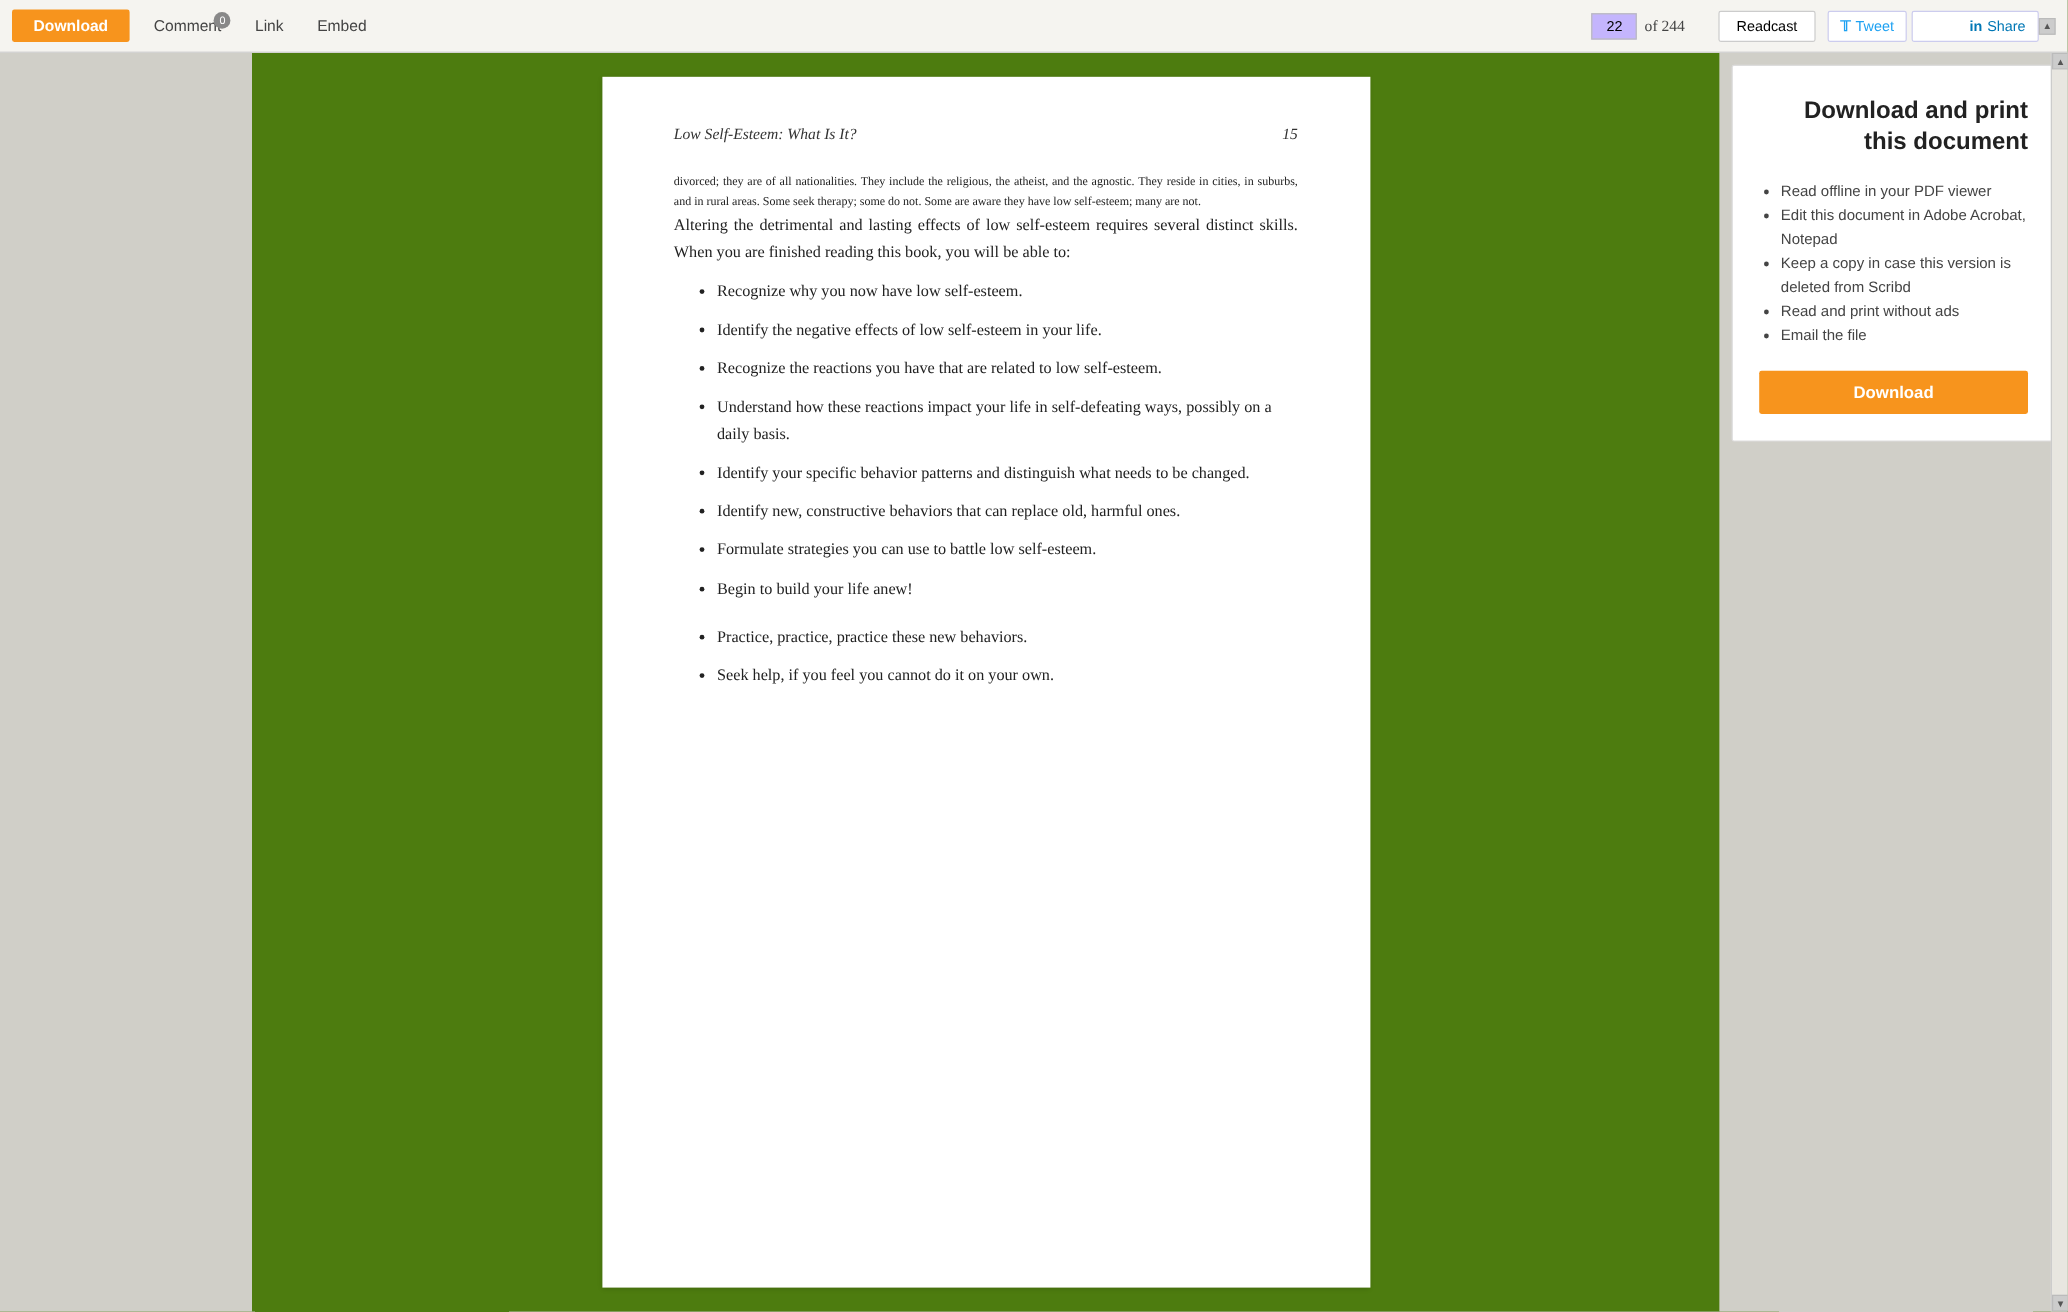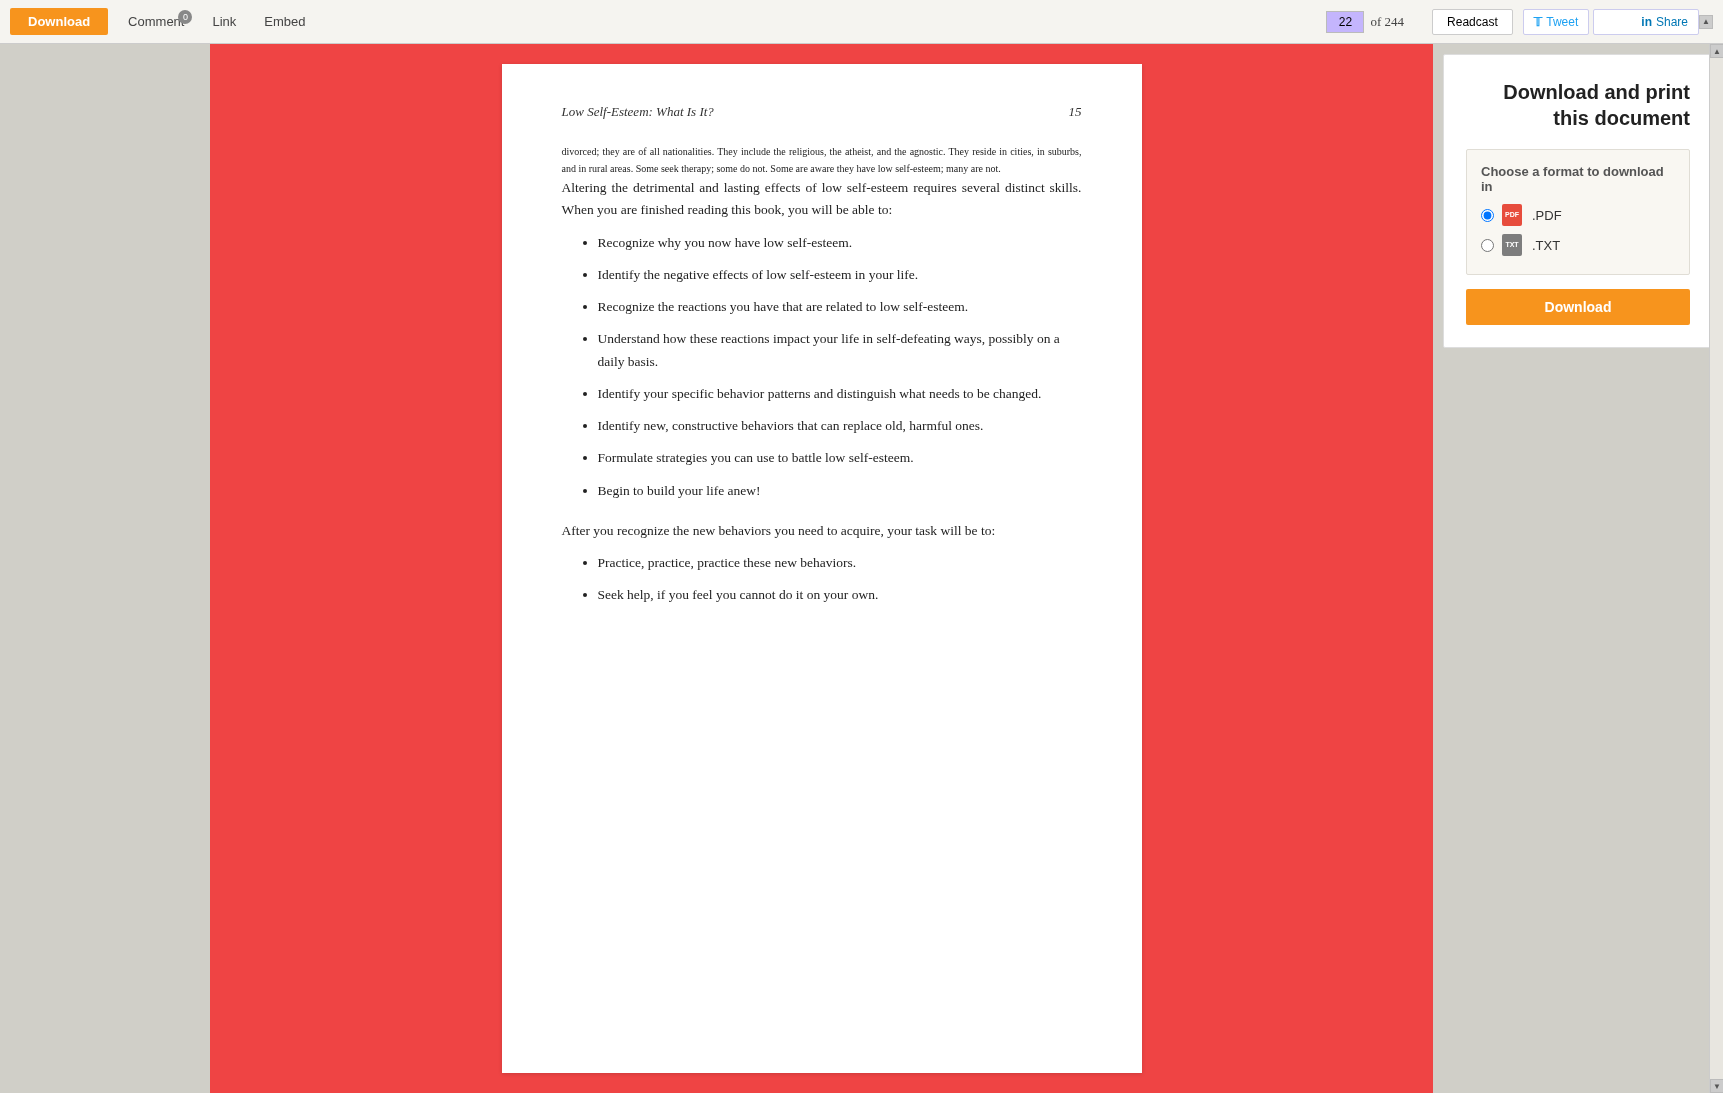--- a/index.html
+++ b/index.html
@@ -119,21 +119,21 @@
     
     .left-gutter {
       width: 210px;
       background: #d0cfc8;
       flex-shrink: 0;
     }
 
     
     .doc-area {
       flex: 1;
-      background: #ef4444;
+      background: #4d7c0f;
       display: flex;
       justify-content: center;
       padding: 20px 0;
     }
     .doc-page {
       background: #fff;
       width: 640px;
       min-height: 920px;
       padding: 40px 60px;
       box-shadow: 0 1px 4px rgba(0,0,0,0.15);
@@ -343,47 +343,40 @@
         <li>Recognize why you now have low self-esteem.</li>
         <li>Identify the negative effects of low self-esteem in your life.</li>
         <li>Recognize the reactions you have that are related to low self-esteem.</li>
         <li>Understand how these reactions impact your life in self-defeating ways, possibly on a daily basis.</li>
         <li>Identify your specific behavior patterns and distinguish what needs to be changed.</li>
         <li>Identify new, constructive behaviors that can replace old, harmful ones.</li>
         <li>Formulate strategies you can use to battle low self-esteem.</li>
         <li>Begin to build your life anew!</li>
       </ul>
 
-      <p class="doc-paragraph-indent">After you recognize the new behaviors you need to acquire, your task will be to:</p>
 
       <ul class="doc-list">
         <li>Practice, practice, practice these new behaviors.</li>
         <li>Seek help, if you feel you cannot do it on your own.</li>
       </ul>
     </div>
   </div>
 
   <div class="right-panel">
     <div class="download-card">
       <div class="download-card-title">Download and print this document</div>
 
-
-      <div class="format-section">
-        <div class="format-label">Choose a format to download in</div>
-        <div class="format-option">
-          <input type="radio" name="format" id="fmt-pdf" checked="" style="">
-          <span class="format-icon">PDF</span>
-          <label for="fmt-pdf">.PDF</label>
-        </div>
-        <div class="format-option">
-          <input type="radio" name="format" id="fmt-txt" style="">
-          <span class="format-icon format-icon-txt">TXT</span>
-          <label for="fmt-txt">.TXT</label>
-        </div>
-      </div>
+      <ul class="benefits-list">
+        <li>Read offline in your PDF viewer</li>
+        <li>Edit this document in Adobe Acrobat, Notepad</li>
+        <li>Keep a copy in case this version is deleted from Scribd</li>
+        <li>Read and print without ads</li>
+        <li>Email the file</li>
+      </ul>
+
 
       <button class="download-action-btn">Download</button>
     </div>
 
     <div class="right-scrollbar">
       <div class="scroll-arrow">▲</div>
       <div class="scroll-track"></div>
       <div class="scroll-arrow">▼</div>
     </div>
   </div>

